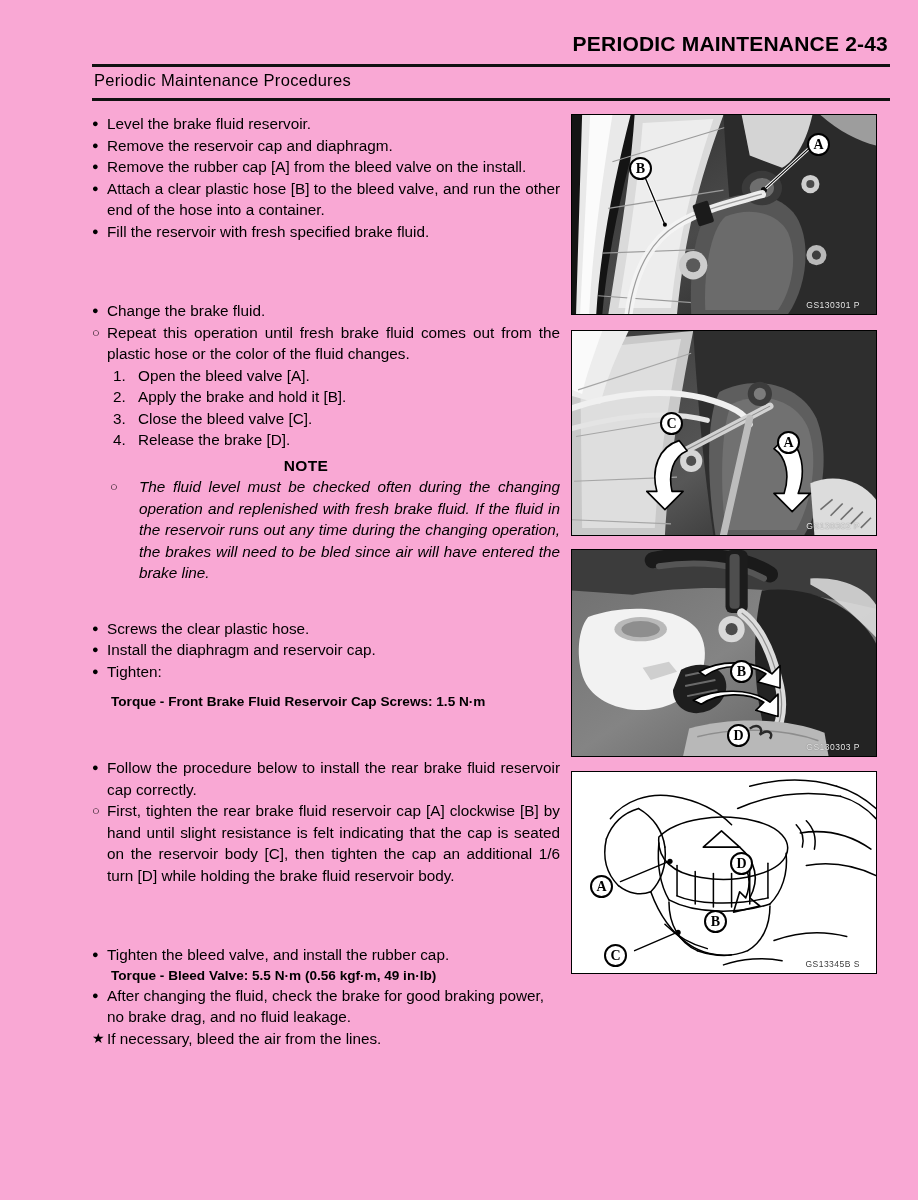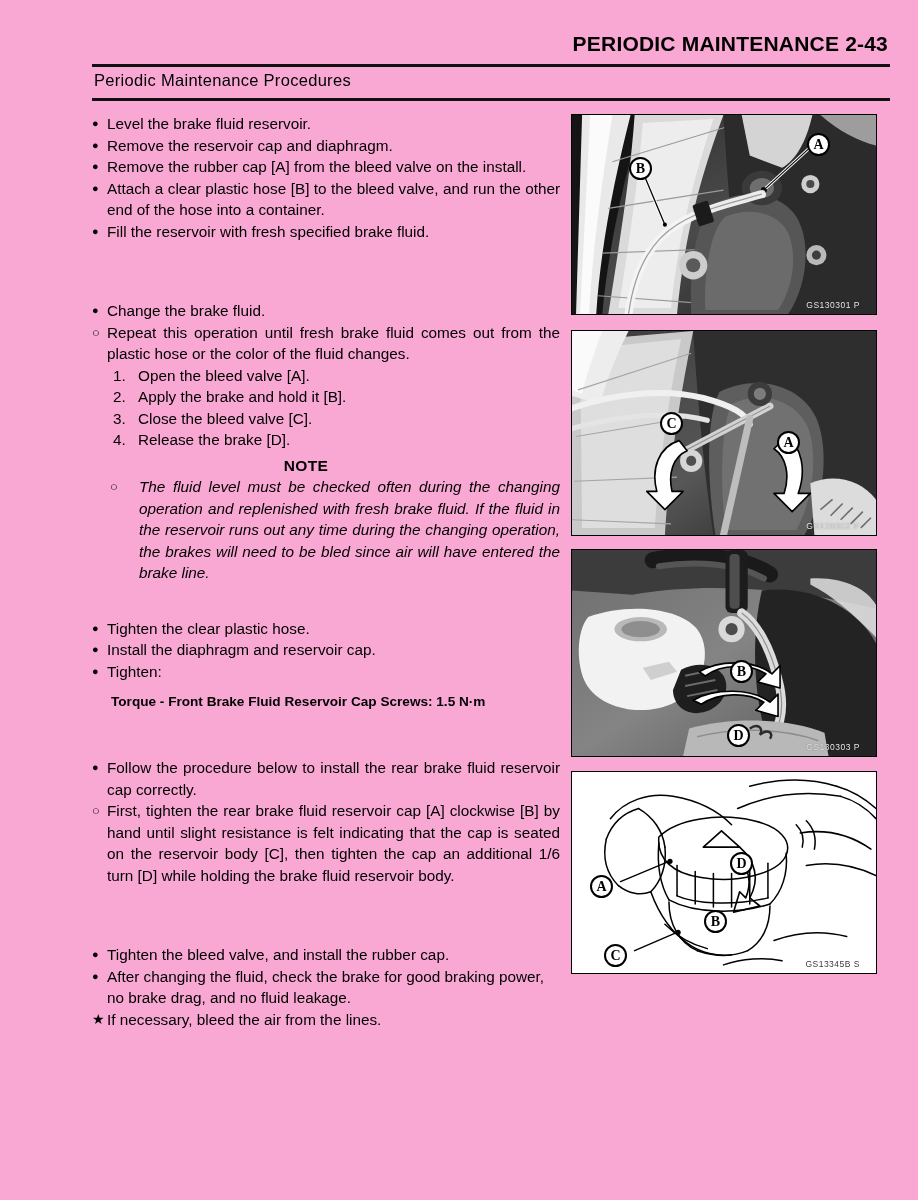--- a/index.html
+++ b/index.html
@@ -258,21 +258,21 @@
     <div class="note-row">
       <span class="marker circ">○</span>
       <span class="note-body">The fluid level must be checked often during the changing operation and replenished with fresh brake fluid. If the fluid in the reservoir runs out any time during the changing operation, the brakes will need to be bled since air will have entered the brake line.</span>
     </div>
 
     <div class="gap-m"></div>
 
     <div class="blk">
       <div class="row">
         <span class="marker sq">●</span>
-        <span class="body">Tighten the clear plastic hose.</span>
+        <span class="body">Screws the clear plastic hose.</span>
       </div>
       <div class="row">
         <span class="marker sq">●</span>
         <span class="body">Install the diaphragm and reservoir cap.</span>
       </div>
       <div class="row">
         <span class="marker sq">●</span>
         <span class="body">Tighten:</span>
       </div>
       <div class="gap-s"></div>
@@ -294,20 +294,21 @@
       </div>
     </div>
 
     <div class="gap-xl"></div>
 
     <div class="blk">
       <div class="row">
         <span class="marker sq">●</span>
         <span class="body">Tighten the bleed valve, and install the rubber cap.</span>
       </div>
+      <div class="torque-inline">Torque - Bleed Valve: 5.5 N·m (0.56 kgf·m, 49 in·lb)</div>
       <div class="row">
         <span class="marker sq">●</span>
         <span class="body">After changing the fluid, check the brake for good braking power, no brake drag, and no fluid leakage.</span>
       </div>
       <div class="row">
         <span class="marker star">★</span>
         <span class="body">If necessary, bleed the air from the lines.</span>
       </div>
     </div>
 

